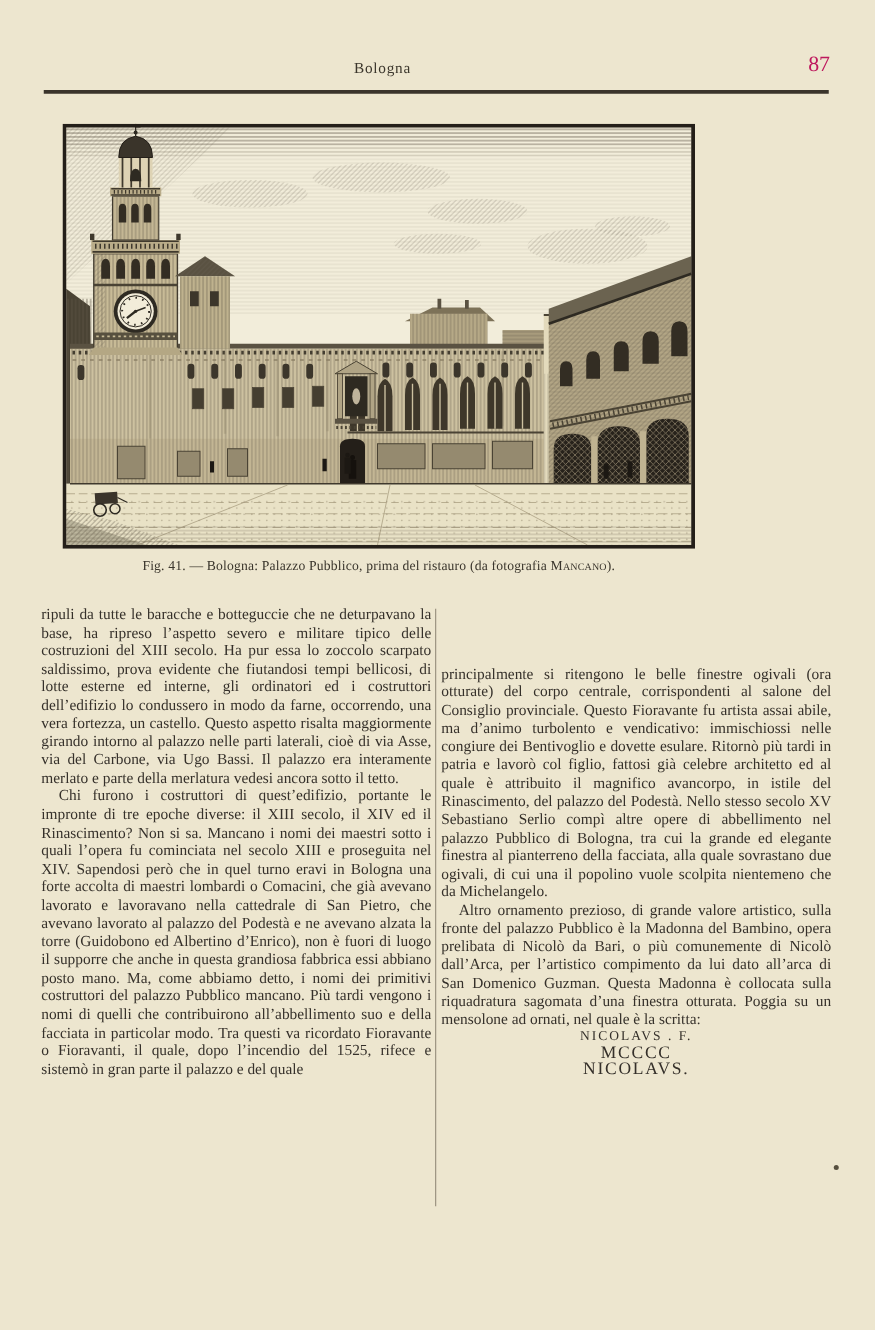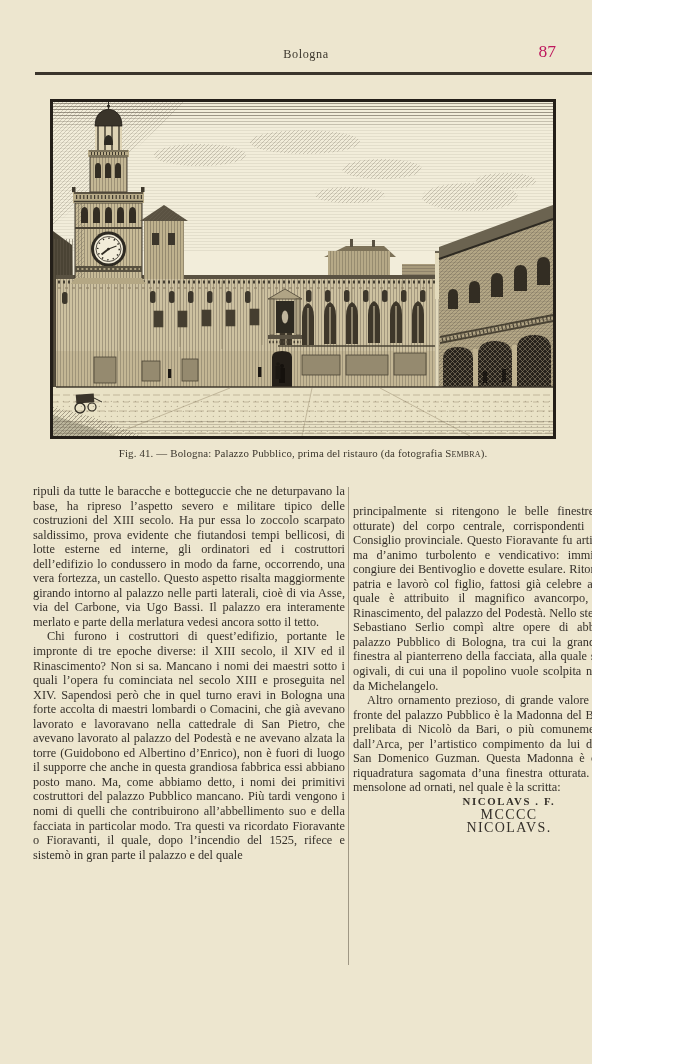--- a/index.html
+++ b/index.html
@@ -1,17 +1,17 @@
 <!DOCTYPE html>
 <html lang="it"><head>
 <meta charset="utf-8">
 <style>
   html,body{margin:0;padding:0;}
   .page{
-    position:relative; width:592px; height:1064px;
+    position:relative; width:700px; height:1064px;
     background:#ede6cf;
     font-family:"Liberation Serif","DejaVu Serif",serif;
     color:#35302a; overflow:hidden;
   }
   
   .running-title{
     position:absolute; top:47px; left:0; width:612px;
     text-align:center; font-size:12.2px; letter-spacing:.6px; color:#3b362c;
   }
   .page-number{
@@ -28,39 +28,40 @@
   }
   .figure svg{display:block;}
   .caption{
     position:absolute; left:40px; top:447px; width:526px;
     text-align:center; font-size:10.9px; color:#3a352c; letter-spacing:.15px;
   }
   
   .textblock{
     position:absolute; left:33px; top:484px; width:632px;
     display:flex;
+    align-items:flex-end;
   }
   .col{
     width:312px;
     text-align:justify;
     font-size:12.3px; line-height:14.55px;
     hyphens:auto;
   }
   .col + .col{margin-left:8px;margin-top:20px;}
   .col-divider{
     position:absolute; left:348px; top:487px; height:478px; width:1px;
     background:#6a6252; opacity:.6;
   }
   p.para{margin:0; padding:0;}
   p.indent{text-indent:14px;}
   p.inscr{
     text-align:center; text-indent:0;
     font-size:14px; line-height:13.2px; letter-spacing:1.4px;
   }
-  p.inscr.first{font-size:10.8px; letter-spacing:1.6px;font-weight:bold;}
+  p.inscr.first{font-size:10.8px; letter-spacing:1.6px;}
   .it{}
   .sc{font-variant:small-caps;}
   .speck{
     position:absolute; left:667px; top:932px; width:4px; height:4px;
     border-radius:50%; background:#57503f;
   }
 </style>
 </head>
 <body>
 
@@ -337,21 +338,21 @@
         <circle cx="228" cy="265" r="1.8"></circle>
           <rect x="225.6" y="267" width="5" height="13"></rect>
         <rect x="208" y="268" width="3.4" height="10"></rect>
         <rect x="118" y="270" width="3.2" height="9"></rect>
       </g>
 
       <rect x="1.5" y="1.5" width="503" height="337" fill="none" stroke="#241f19" stroke-width="3"></rect>
     </svg>
   </div>
 
-  <div class="caption"><span>Fig. 41. — Bologna: Palazzo Pubblico, prima del ristauro (da fotografia </span><span class="sc">Sembra</span><span>).</span></div>
+  <div class="caption"><span>Fig. 41. — Bologna: Palazzo Pubblico, prima del ristauro (da fotografia </span><span class="sc">Mancano</span><span>).</span></div>
 
   <div class="textblock">
     <div class="col">
         <p class="para"><span>ripuli da tutte le baracche e botteguccie che ne deturpavano la base, ha ripreso l’aspetto severo e militare tipico delle costruzioni del XIII secolo. Ha pur essa lo zoccolo scarpato saldissimo, prova evidente che fiutandosi tempi bellicosi, di lotte esterne ed interne, gli ordinatori ed i costruttori dell’edifizio lo condussero in modo da farne, occorrendo, una vera fortezza, un castello. Questo aspetto risalta maggiormente girando intorno al palazzo nelle parti laterali, cioè di via Asse, via del Carbone, via Ugo Bassi. Il palazzo era interamente merlato e parte della merlatura vedesi ancora sotto il tetto.</span></p>
         <p class="para indent"><span>Chi furono i costruttori di quest’edifizio, portante le impronte di tre epoche diverse: il XIII secolo, il XIV ed il Rinascimento? Non si sa. Mancano i nomi dei maestri sotto i quali l’opera fu cominciata nel secolo XIII e proseguita nel XIV. Sapendosi però che in quel turno eravi in Bologna una forte accolta di maestri lombardi o Comacini, che già avevano lavorato e lavoravano nella cattedrale di San Pietro, che avevano lavorato al palazzo del Podestà e ne avevano alzata la torre (Guidobono ed Albertino d’Enrico), non è fuori di luogo il supporre che anche in questa grandiosa fabbrica essi abbiano posto mano. Ma, come abbiamo detto, i nomi dei primitivi costruttori del palazzo Pubblico mancano. Più tardi vengono i nomi di quelli che contribuirono all’abbellimento suo e della facciata in particolar modo. Tra questi va ricordato Fioravante o Fioravanti, il quale, dopo l’incendio del 1525, rifece e sistemò in gran parte il palazzo e del quale</span></p>
       </div>
     <div class="col">
         <p class="para"><span>principalmente si ritengono le belle finestre ogivali (ora otturate) del corpo centrale, corrispondenti al salone del Consiglio provinciale. Questo Fioravante fu artista assai abile, ma d’animo turbolento e vendicativo: immischiossi nelle congiure dei Bentivoglio e dovette esulare. Ritornò più tardi in patria e lavorò col figlio, fattosi già celebre architetto ed al quale è attribuito il magnifico avancorpo, in istile del Rinascimento, del palazzo del Podestà. Nello stesso secolo XV Sebastiano Serlio compì altre opere di abbellimento nel palazzo Pubblico di Bologna, tra cui la grande ed elegante finestra al pianterreno della facciata, alla quale sovrastano due ogivali, di cui una il popolino vuole scolpita nientemeno che da Michelangelo.</span></p>
         <p class="para indent"><span>Altro ornamento prezioso, di grande valore artistico, sulla fronte del palazzo Pubblico è la </span><span class="it">Madonna del Bambino</span><span>, opera prelibata di Nicolò da Bari, o più comunemente di Nicolò dall’Arca, per l’artistico compimento da lui dato all’arca di San Domenico Guzman. Questa </span><span class="it">Madonna</span><span> è collocata sulla riquadratura sagomata d’una finestra otturata. Poggia su un mensolone ad ornati, nel quale è la scritta:</span></p>
         <p class="para inscr first"><span>NICOLAVS . F.</span></p>

